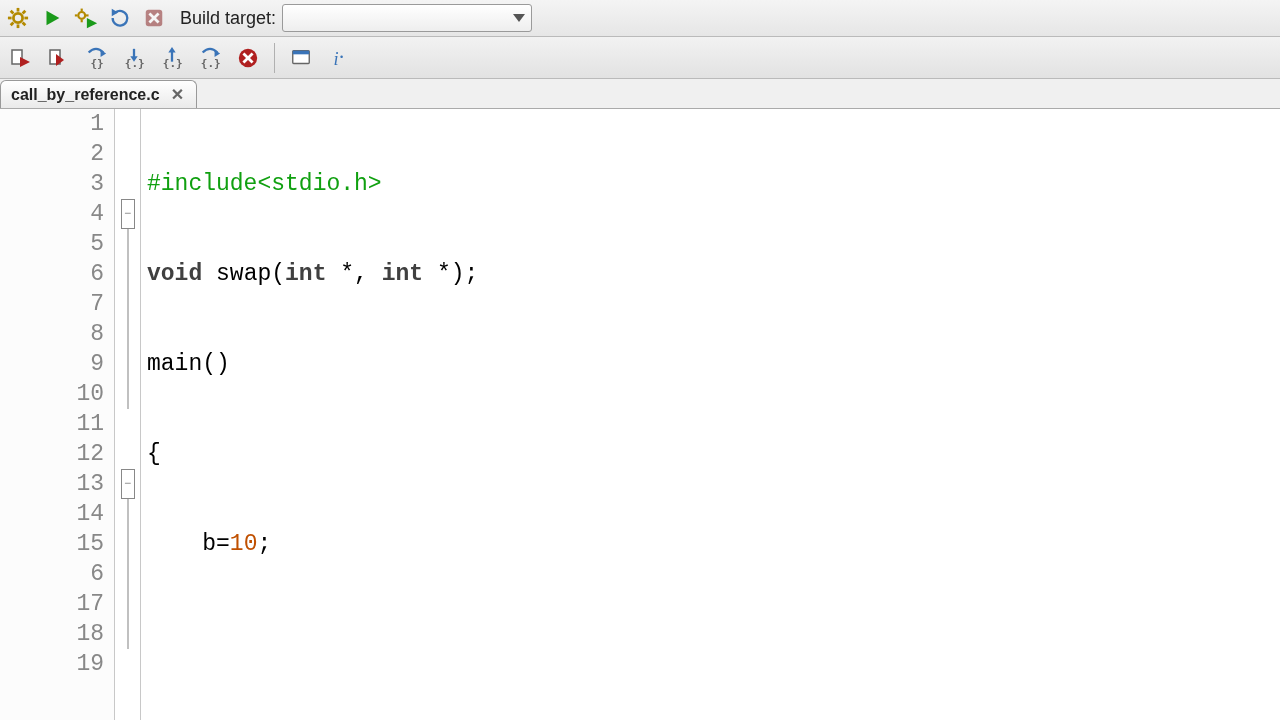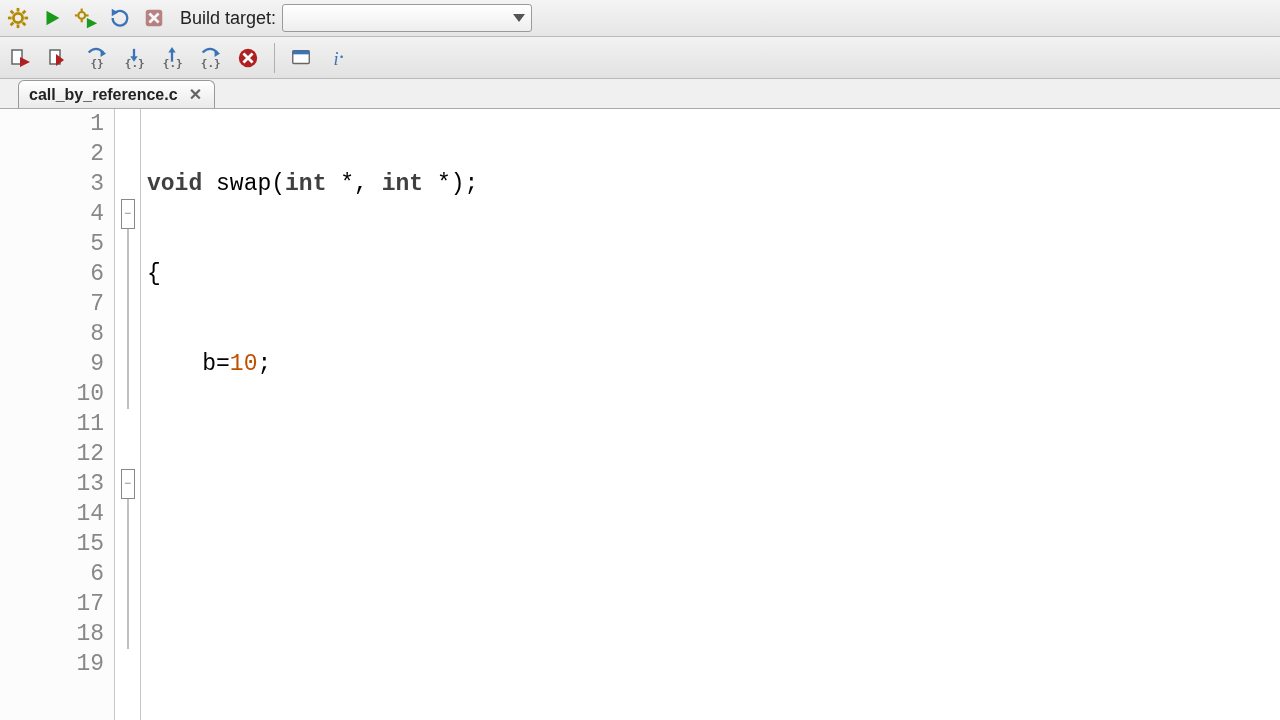--- a/index.html
+++ b/index.html
@@ -11,21 +11,21 @@
   .build-label { font-size:18px; color:#222; margin-left:6px; font-family:Verdana,sans-serif; }
   .build-combo { width:250px; height:28px; border:1px solid #9a9a9a; border-radius:3px; background:linear-gradient(#fff,#eee); display:flex; align-items:center; justify-content:flex-end; padding:0 6px; }
   .build-combo .tri { width:0; height:0; border-left:6px solid transparent; border-right:6px solid transparent; border-top:8px solid #555; }
 
   
   .toolbar2 { display:flex; align-items:center; background:linear-gradient(#f2f2f2,#e2e2e2); border-bottom:1px solid #bababa; height:42px; padding:2px 4px; gap:6px; }
   .toolbar2 .icon-btn { width:32px; height:32px; display:flex; align-items:center; justify-content:center; cursor:pointer; border-radius:3px; }
   .divider { width:1px; height:30px; background:#b0b0b0; margin:0 4px; }
 
   
-  .tab-row { display:flex; align-items:flex-end; height:30px; background:#f0f0f0; border-bottom:1px solid #aaa; padding-left:18px; }
+  .tab-row { display:flex; align-items:flex-end; height:30px; background:#f0f0f0; border-bottom:1px solid #aaa; }
   .tab { display:flex; align-items:center; background:linear-gradient(#fff,#eaeaea); border:1px solid #999; border-bottom:none; border-radius:6px 6px 0 0; padding:4px 10px; font-size:16px; font-weight:bold; color:#222; gap:10px; height:28px; }
   .tab .close { width:16px; height:16px; display:flex; align-items:center; justify-content:center; font-weight:bold; color:#666; cursor:pointer; }
 
   
   .editor { display:flex; height:614px; background:#fff; font-family:"Courier New",monospace; font-size:23px; line-height:30px; }
   .gutter { width:115px; border-right:1px solid #c8c8c8; text-align:right; padding-right:10px; color:#888; user-select:none; background:#fcfcfc; }
   .gutter div { height:30px; }
   .fold   { width:26px; border-right:1px solid #c8c8c8; }
   .fold div { height:30px; display:flex; align-items:center; justify-content:center; }
   .fold-box { width:14px; height:14px; border:1px solid #888; color:#888; font-size:12px; line-height:12px; text-align:center; cursor:pointer; }
@@ -227,21 +227,23 @@
       </div>
       <div>
         <div class="fold-line"></div>
       </div>
       <div>
         <div class="fold-line"></div>
       </div>
       <div></div>
     </div>
   <div class="code">
+    <div class="code-row"><span class="pre">#include&lt;stdio.h&gt;</span></div>
     <div class="code-row"><span class="kw">void</span><span> swap(</span><span class="kw">int</span><span> *, </span><span class="kw">int</span><span> *);</span></div>
+    <div class="code-row"><span>main</span><span>()</span></div>
     <div class="code-row"><span>{</span></div>
     <div class="code-row"><span>    </span><span>b=</span><span class="num">10</span><span>;</span></div>
     
     
     
     
     
     
     
     

